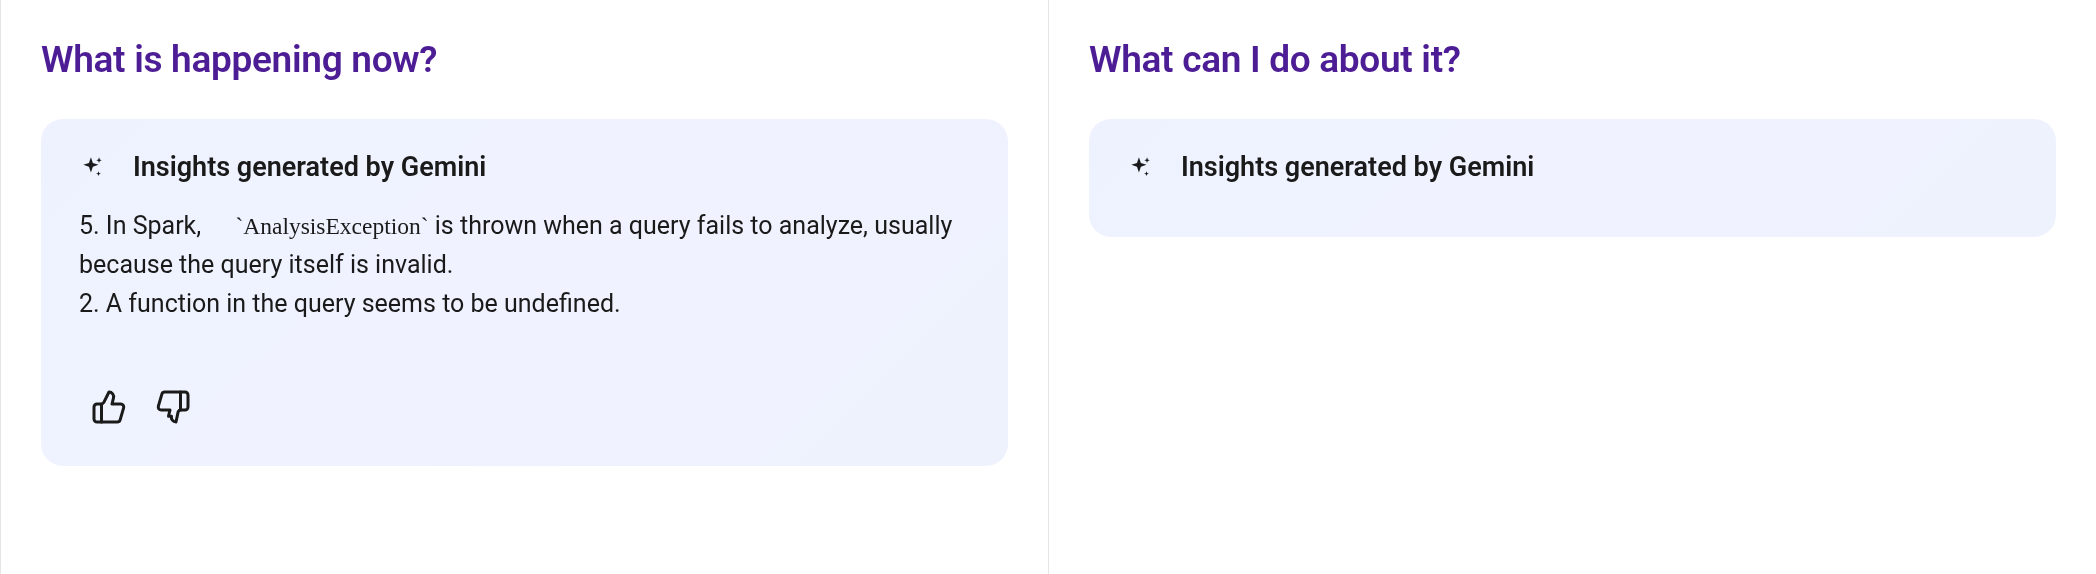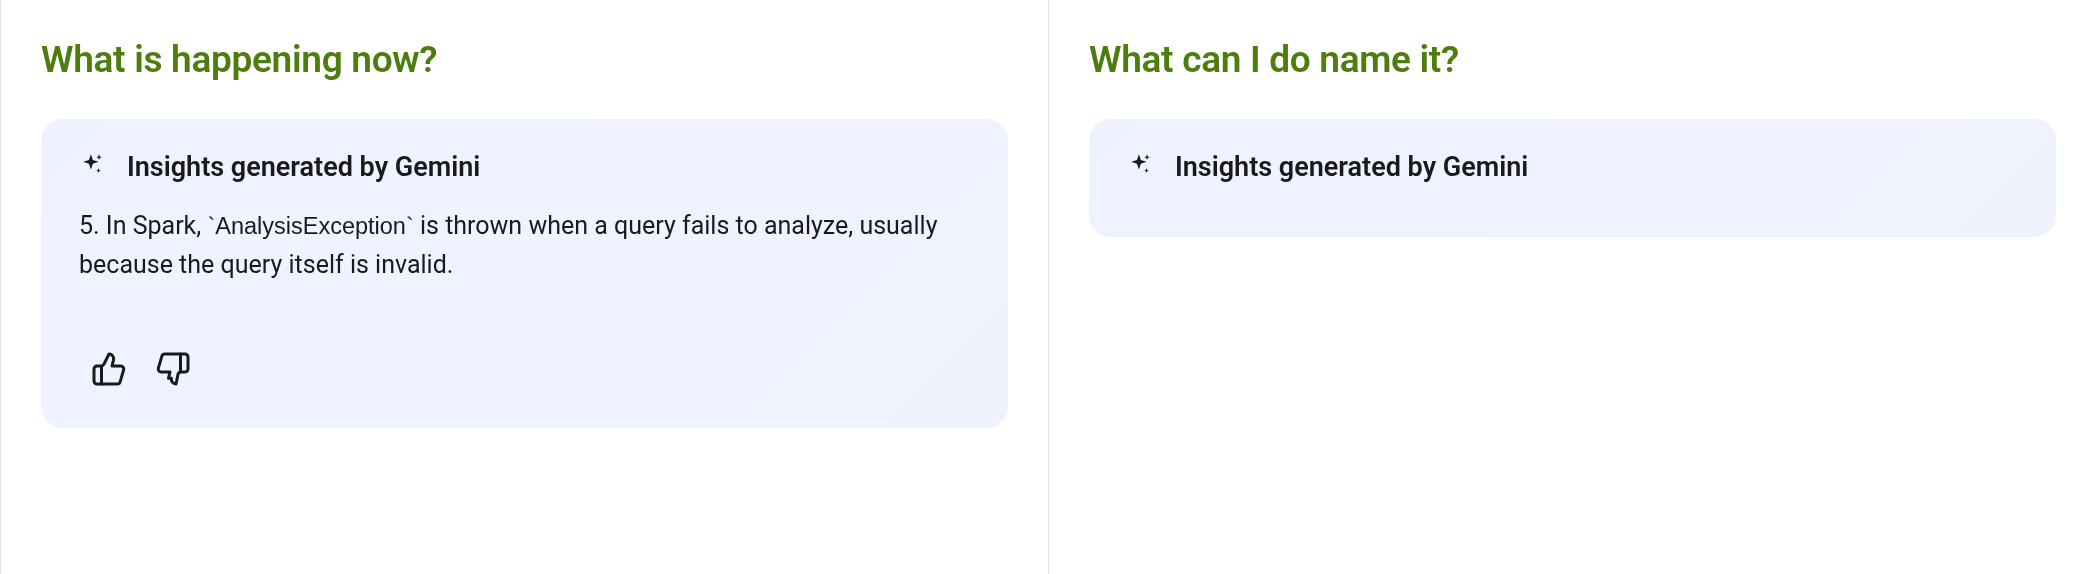--- a/index.html
+++ b/index.html
@@ -23,55 +23,57 @@
       flex: 1;
       padding: 38px 40px;
       border-left: 1px solid #e5e5e5;
     }
     .panel:first-child {
       border-left: 1px solid #e5e5e5;
     }
     .panel-heading {
       font-size: 37px;
       font-weight: 600;
-      color: #4d7c0f;
+      color: #4c1d95;
       margin-bottom: 38px;
       letter-spacing: -0.3px;
     }
     .insight-card {
       background: linear-gradient(135deg, #eef2ff 0%, #f0f3ff 50%, #eef2fd 100%);
       border-radius: 22px;
       padding: 32px 38px 30px 38px;
     }
     .insight-card.has-feedback {
       padding-bottom: 34px;
     }
     .insight-header {
       display: flex;
-      gap: 22px;
+      align-items: center;
+      gap: 28px;
       margin-bottom: 24px;
     }
     .sparkle-icon {
       width: 26px;
       height: 26px;
       flex-shrink: 0;
     }
     .insight-title {
       font-size: 27px;
       font-weight: 600;
       color: #1a1a1a;
     }
     .insight-body {
       font-size: 25px;
       line-height: 1.55;
       color: #1a1a1a;
     }
     .insight-body code {
-      font-family: Liberation Sans, sans-serif;
+      font-family: Liberation Serif, serif;
       font-size: 0.94em;
+      margin-left: 28px;
     }
     .feedback-row {
       display: flex;
       gap: 20px;
       margin-top: 62px;
       padding-left: 8px;
     }
     .feedback-btn {
       background: transparent;
       border: none;
@@ -101,20 +103,21 @@
             <path d="M18.5 3 L19.2 5 L21 5.7 L19.2 6.4 L18.5 8.4 L17.8 6.4 L16 5.7 L17.8 5 Z" fill="#1a1a1a" stroke="none"></path>
             <path d="M18 16 L18.6 17.6 L20.2 18.2 L18.6 18.8 L18 20.4 L17.4 18.8 L15.8 18.2 L17.4 17.6 Z" fill="#1a1a1a" stroke="none"></path>
           </svg>
         </span>
         <span class="insight-title">Insights generated by Gemini</span>
       </div>
       <div class="insight-body">
         <div>
           <span>5. In Spark, </span><code>`AnalysisException`</code><span> is thrown when a query fails to analyze, usually because the query itself is invalid.</span>
         </div>
+        <div>2. A function in the query seems to be undefined.</div>
       </div>
       <div class="feedback-row">
         <button class="feedback-btn">
           <span>
             <svg viewBox="0 0 24 24" fill="none" stroke="#1a1a1a" stroke-width="2" stroke-linecap="round" stroke-linejoin="round">
               <path d="M7 10v12"></path>
               <path d="M15 5.88 14 10h5.83a2 2 0 0 1 1.92 2.56l-2.33 8A2 2 0 0 1 17.5 22H4a2 2 0 0 1-2-2v-8a2 2 0 0 1 2-2h2.76a2 2 0 0 0 1.79-1.11L12 2h0a3.13 3.13 0 0 1 3 3.88Z"></path>
             </svg>
           </span>
         </button>
@@ -124,21 +127,21 @@
               <path d="M17 14V2"></path>
               <path d="M9 18.12 10 14H4.17a2 2 0 0 1-1.92-2.56l2.33-8A2 2 0 0 1 6.5 2H20a2 2 0 0 1 2 2v8a2 2 0 0 1-2 2h-2.76a2 2 0 0 0-1.79 1.11L14 22h0a3.13 3.13 0 0 1-3-3.88Z"></path>
             </svg>
           </span>
         </button>
       </div>
     </div>
   </div>
 
   <div class="panel">
-    <h2 class="panel-heading">What can I do name it?</h2>
+    <h2 class="panel-heading">What can I do about it?</h2>
     <div class="insight-card">
       <div class="insight-header">
         <span class="sparkle-icon">
           <svg viewBox="0 0 24 24" fill="none" stroke="#1a1a1a" stroke-width="1.6">
             <path d="M11 3 L12.8 8.2 L18 10 L12.8 11.8 L11 17 L9.2 11.8 L4 10 L9.2 8.2 Z" fill="#1a1a1a" stroke="none"></path>
             <path d="M18.5 3 L19.2 5 L21 5.7 L19.2 6.4 L18.5 8.4 L17.8 6.4 L16 5.7 L17.8 5 Z" fill="#1a1a1a" stroke="none"></path>
             <path d="M18 16 L18.6 17.6 L20.2 18.2 L18.6 18.8 L18 20.4 L17.4 18.8 L15.8 18.2 L17.4 17.6 Z" fill="#1a1a1a" stroke="none"></path>
           </svg>
         </span>
         <span class="insight-title">Insights generated by Gemini</span>

